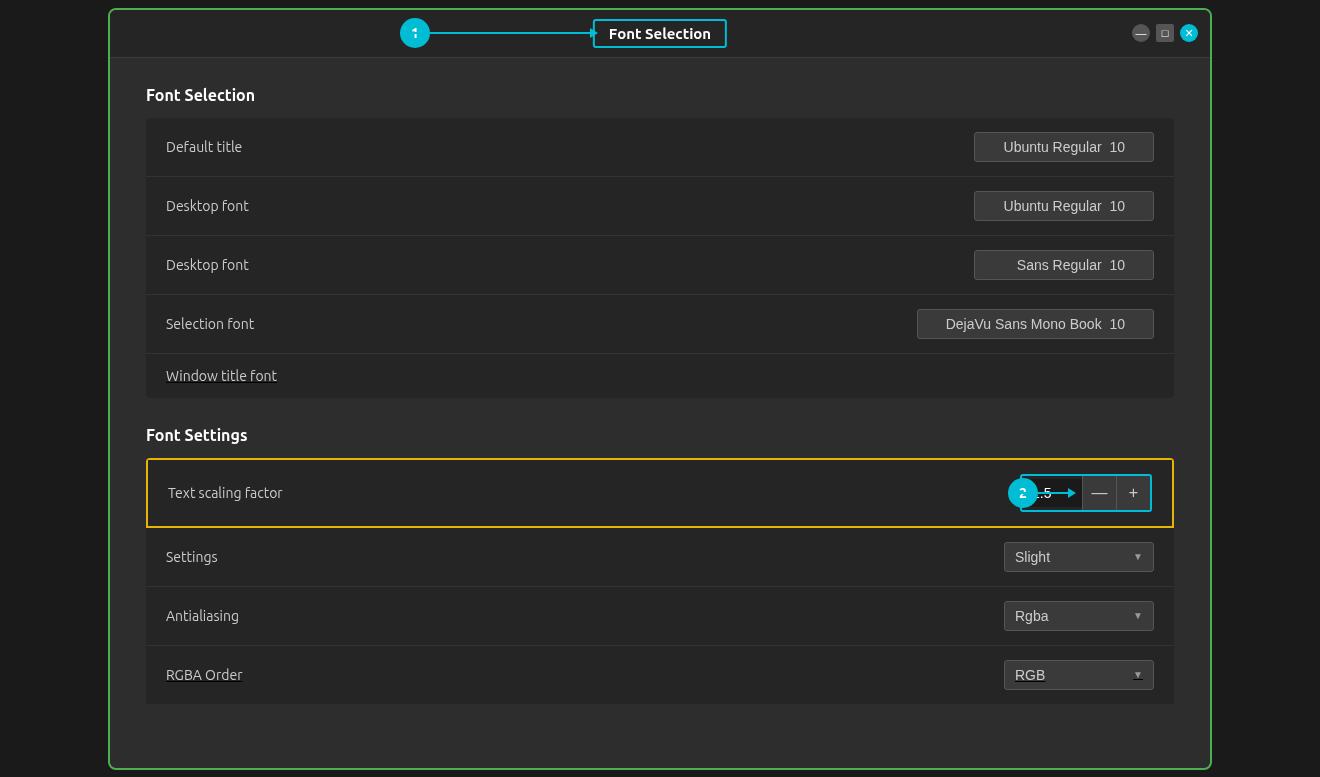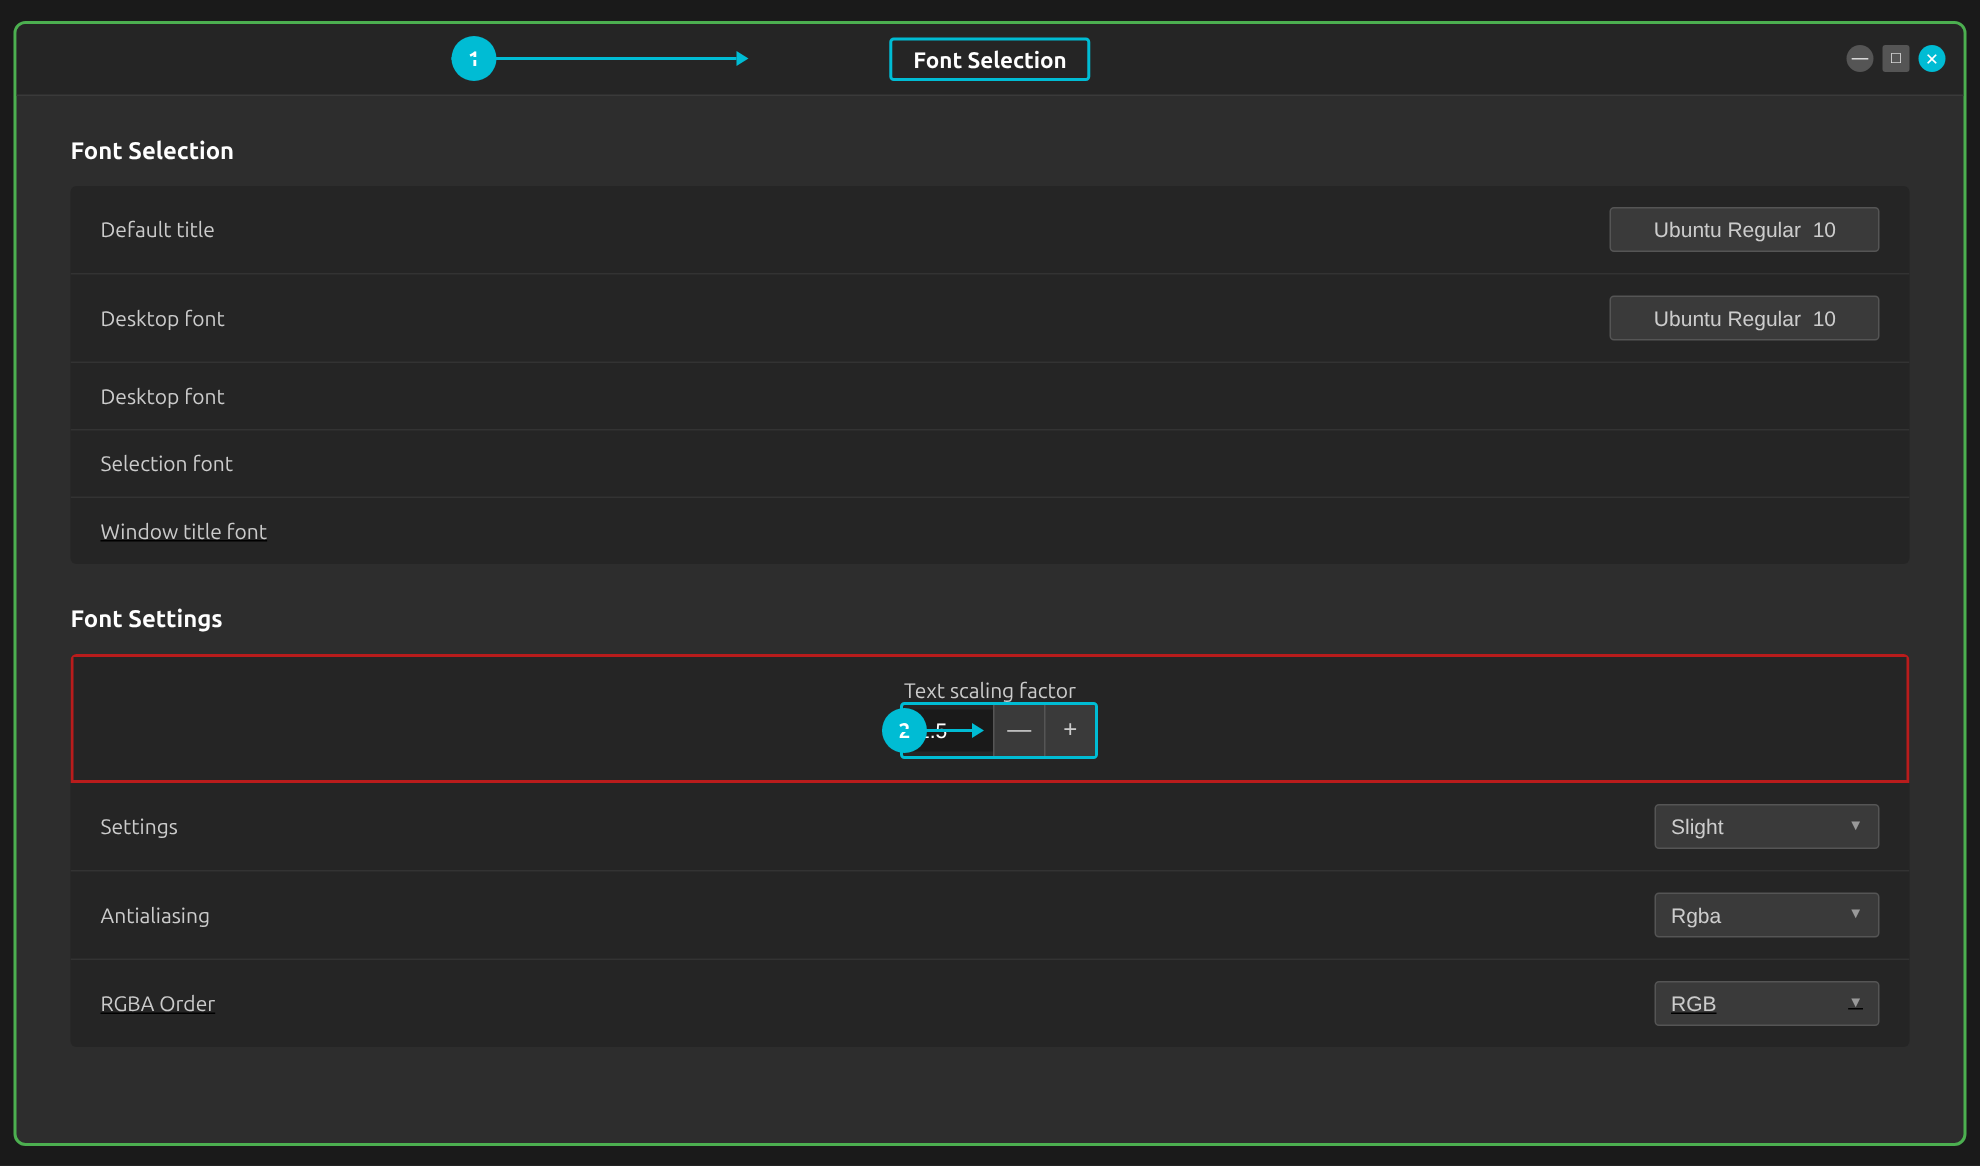--- a/index.html
+++ b/index.html
@@ -8,21 +8,21 @@
       background: #1a1a1a;
       display: flex;
       justify-content: center;
       align-items: center;
       width: 1320px;
       height: 777px;
       font-family: Ubuntu, sans-serif;
     }
 
     .window {
-      width: 1302px;
+      width: 1104px;
       background: #2d2d2d;
       border: 2px solid #4caf50;
       border-radius: 8px;
       overflow: hidden;
       position: relative;
     }
 
     .titlebar {
       background: #252525;
       height: 48px;
@@ -161,22 +161,21 @@
       padding: 6px 28px;
       font-size: 14px;
       border-radius: 3px;
       cursor: pointer;
       min-width: 180px;
       text-align: right;
     }
 
     
     .settings-row-highlight {
-      border: 2px solid #b91c1c;
-      flex-direction: column;
+      border: 2px solid #eab308;
     }
 
     .scaling-control {
       display: flex;
       align-items: center;
       gap: 0;
       border: 2px solid #00bcd4;
       border-radius: 3px;
       overflow: hidden;
     }
@@ -288,24 +287,30 @@
 
       <div class="settings-row">
         <span class="row-label">Desktop font</span>
         <button class="font-value-btn">
           <span>Ubuntu Regular</span>&nbsp;&nbsp;<span>10</span>
         </button>
       </div>
 
       <div class="settings-row">
         <span class="row-label">Desktop font</span>
+        <button class="font-value-btn">
+          <span>Sans Regular</span>&nbsp;&nbsp;<span>10</span>
+        </button>
       </div>
 
       <div class="settings-row">
         <span class="row-label">Selection font</span>
+        <button class="font-value-btn">
+          <span>DejaVu Sans Mono Book</span>&nbsp;&nbsp;<span>10</span>
+        </button>
       </div>
 
       <div class="settings-row">
         <span class="row-label">Window title font</span>
       </div>
 
     </div>
 
     <div class="section-title">Font Settings</div>
 

